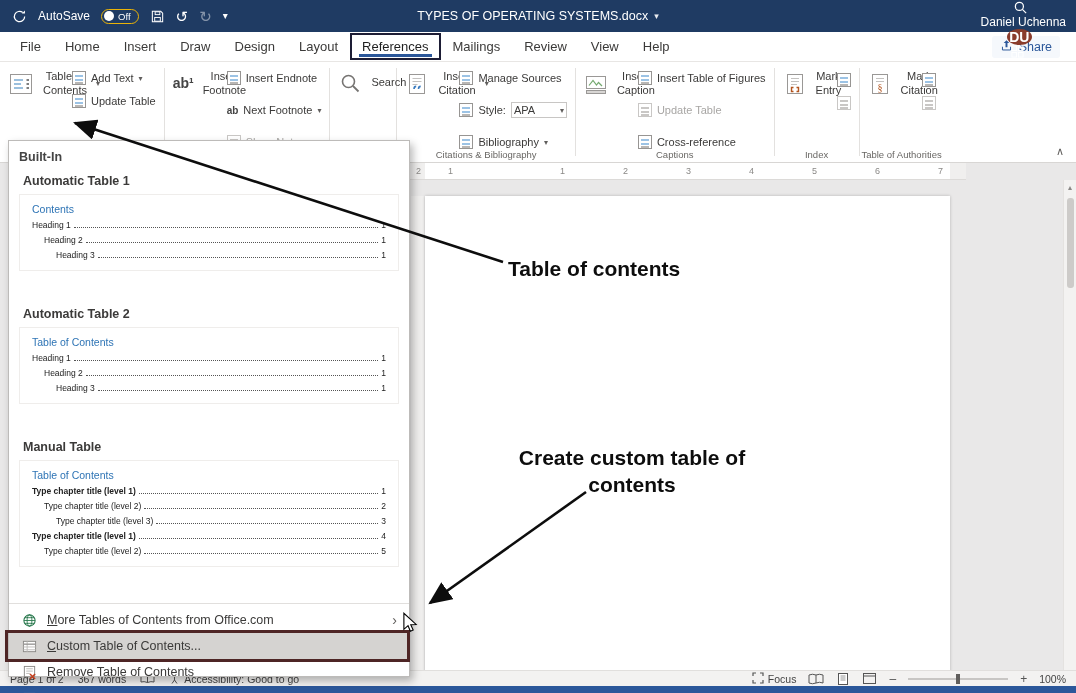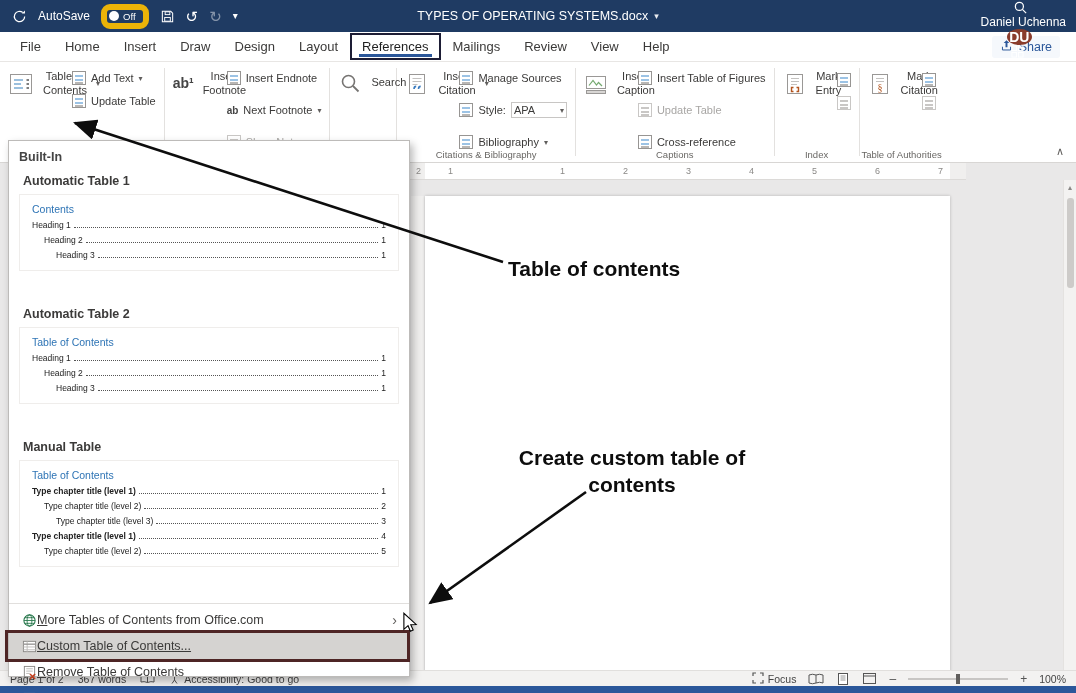--- a/index.html
+++ b/index.html
@@ -5,21 +5,21 @@
   * { box-sizing: border-box; margin: 0; padding: 0; }
   html,body { width:1076px; height:693px; }
   body { font-family:"Liberation Sans", sans-serif; }
   .screen { position:relative; width:1076px; height:693px; background:#4d7c0f; overflow:hidden; }
 
   
   .titlebar { position:absolute; top:0; left:0; right:0; height:32px; background:#1f3b63; display:flex; align-items:center; color:#fff; z-index:40; }
   .tb-left { display:flex; align-items:center; gap:11px; padding-left:12px; }
   .tb-btn { display:inline-flex; align-items:center; justify-content:center; font-size:15px; line-height:1; color:#fff; }
   .tb-btn.dim { opacity:.45; }
-  .toggle { display:inline-flex; align-items:center; gap:4px; border:6px solid #eab308; border-radius:9px; padding:1px 7px 1px 2px; font-size:9.5px; }
+  .toggle { display:inline-flex; align-items:center; gap:4px; border:1px solid #eab308; border-radius:9px; padding:1px 7px 1px 2px; font-size:9.5px; }
   .knob { width:10px; height:10px; border-radius:50%; background:#fff; }
   .tb-title { position:absolute; left:50%; transform:translateX(-50%); display:flex; align-items:center; gap:6px; font-size:12.5px; white-space:nowrap; }
   .tb-carat { font-size:9px; opacity:.9; }
   .tb-right { margin-left:auto; display:flex; align-items:center; height:100%;flex-direction:column; }
   .tb-user { font-size:12px; margin:0 10px 0 16px; }
   .avatar { width:25px; height:25px; border-radius:50%; background:#8a3c2c; display:flex; align-items:center; justify-content:center; font-size:14px; font-weight:bold; margin-right:2px; }
   .wc { width:44px; height:32px; display:flex; align-items:center; justify-content:center; font-size:15px; }
   .maxbox { width:9px; height:9px; border:1px solid #fff; display:inline-block; }
   .gridpad { margin-right:6px; }
 
@@ -78,26 +78,26 @@
   .toc-menu { position:absolute; left:8px; top:140px; width:402px; height:537px; background:#fff; border:1px solid #bdbbb9; box-shadow:3px 4px 8px rgba(0,0,0,.28); z-index:50; padding-top:6px; }
   .menu-header { font-size:12.5px; font-weight:bold; color:#444; padding:3px 10px 2px; }
   .gallery-section { margin-bottom:36px; }
   .gallery-label { font-size:12.5px; font-weight:bold; color:#3b3a39; padding:0 14px; margin-top:8px; }
   .gallery-card { margin:6px 10px 0; border:1px solid #efedeb; padding:8px 12px 10px; background:#fff; }
   .prev-title { color:#2e74b5; font-size:10.5px; margin-bottom:3px; }
   .prev-row { display:flex; align-items:flex-end; font-size:8.5px; color:#222; margin-top:5px; }
   .prev-row.bold .prev-label { font-weight:bold; }
   .leader { flex:1; border-bottom:1px dotted #555; margin:0 3px 2px; }
   .menu-divider { height:1px; background:#e1dfdd; margin:12px 0 3px; }
-  .menu-item { display:flex; align-items:center; gap:0; height:26px; padding:0 12px; font-size:12.5px; color:#3b3a39; position:relative; }
+  .menu-item { display:flex; align-items:center; gap:10px; height:26px; padding:0 12px; font-size:12.5px; color:#3b3a39; position:relative; }
   .mi-icon { width:16px; display:flex; justify-content:center; flex:0 0 auto; }
   .mi-label { display:block; }
   .mi-label::first-letter { text-decoration:underline; }
   .mi-chevron { margin-left:auto; color:#605e5c; font-size:14px; }
-  .menu-item.highlighted { background:#d5d3d1;text-decoration:underline; }
+  .menu-item.highlighted { background:#d5d3d1; }
   .menu-item.highlighted::before { content:""; position:absolute; left:-4px; right:-1px; top:-3px; bottom:-3px; border:3px solid #4e2525; pointer-events:none; }
   .menu-item.disabled { color:#aeacaa; }
   .menu-item.disabled .mi-icon { opacity:.45; }
 
   
   .anno-layer { position:absolute; inset:0; z-index:100; pointer-events:none; }
   .anno-text { position:absolute; font-size:21px; font-weight:bold; color:#0d0d0d; line-height:27px; }
   .anno-text.center { text-align:center; }
   .cursor { position:absolute; left:402px; top:612px; z-index:110; pointer-events:none; }
 </style>

